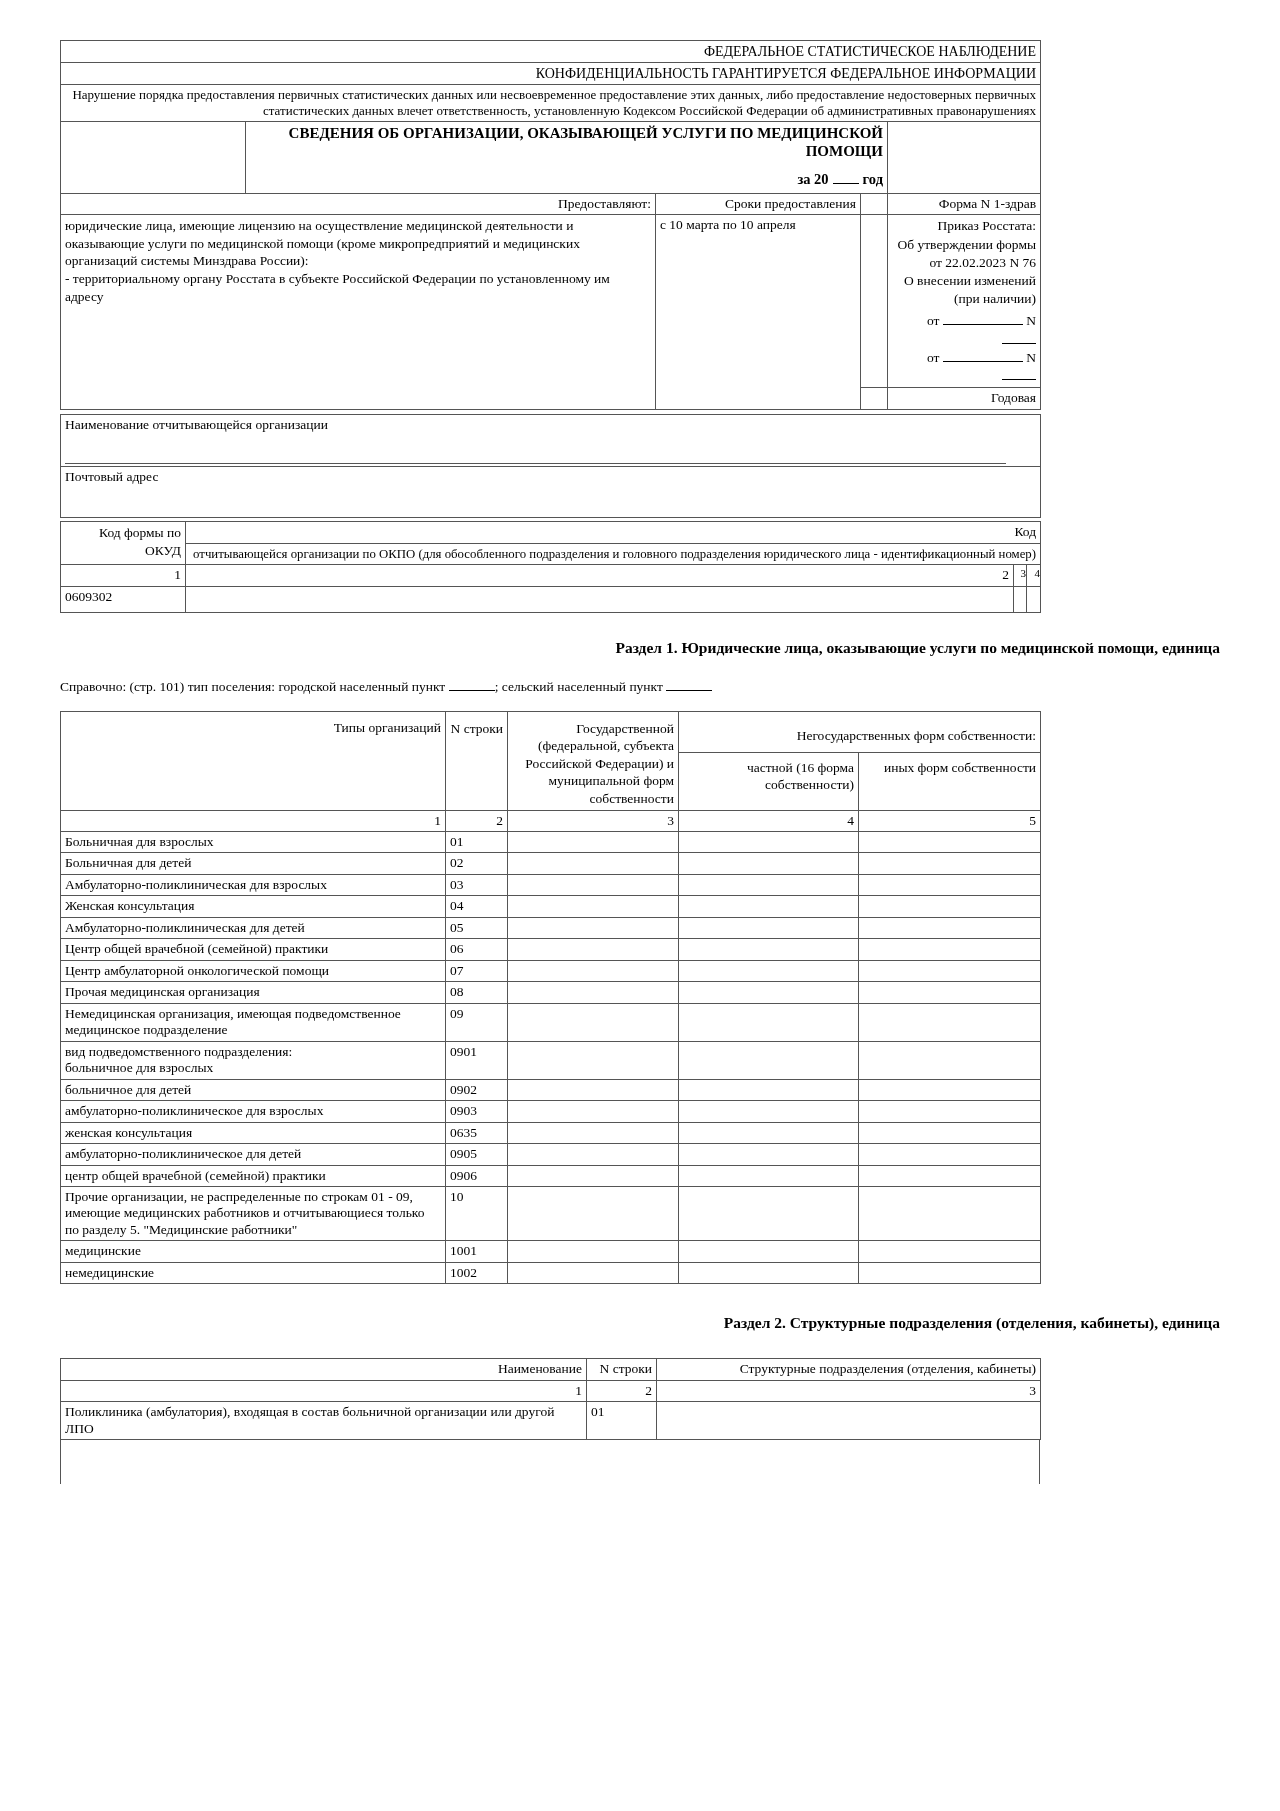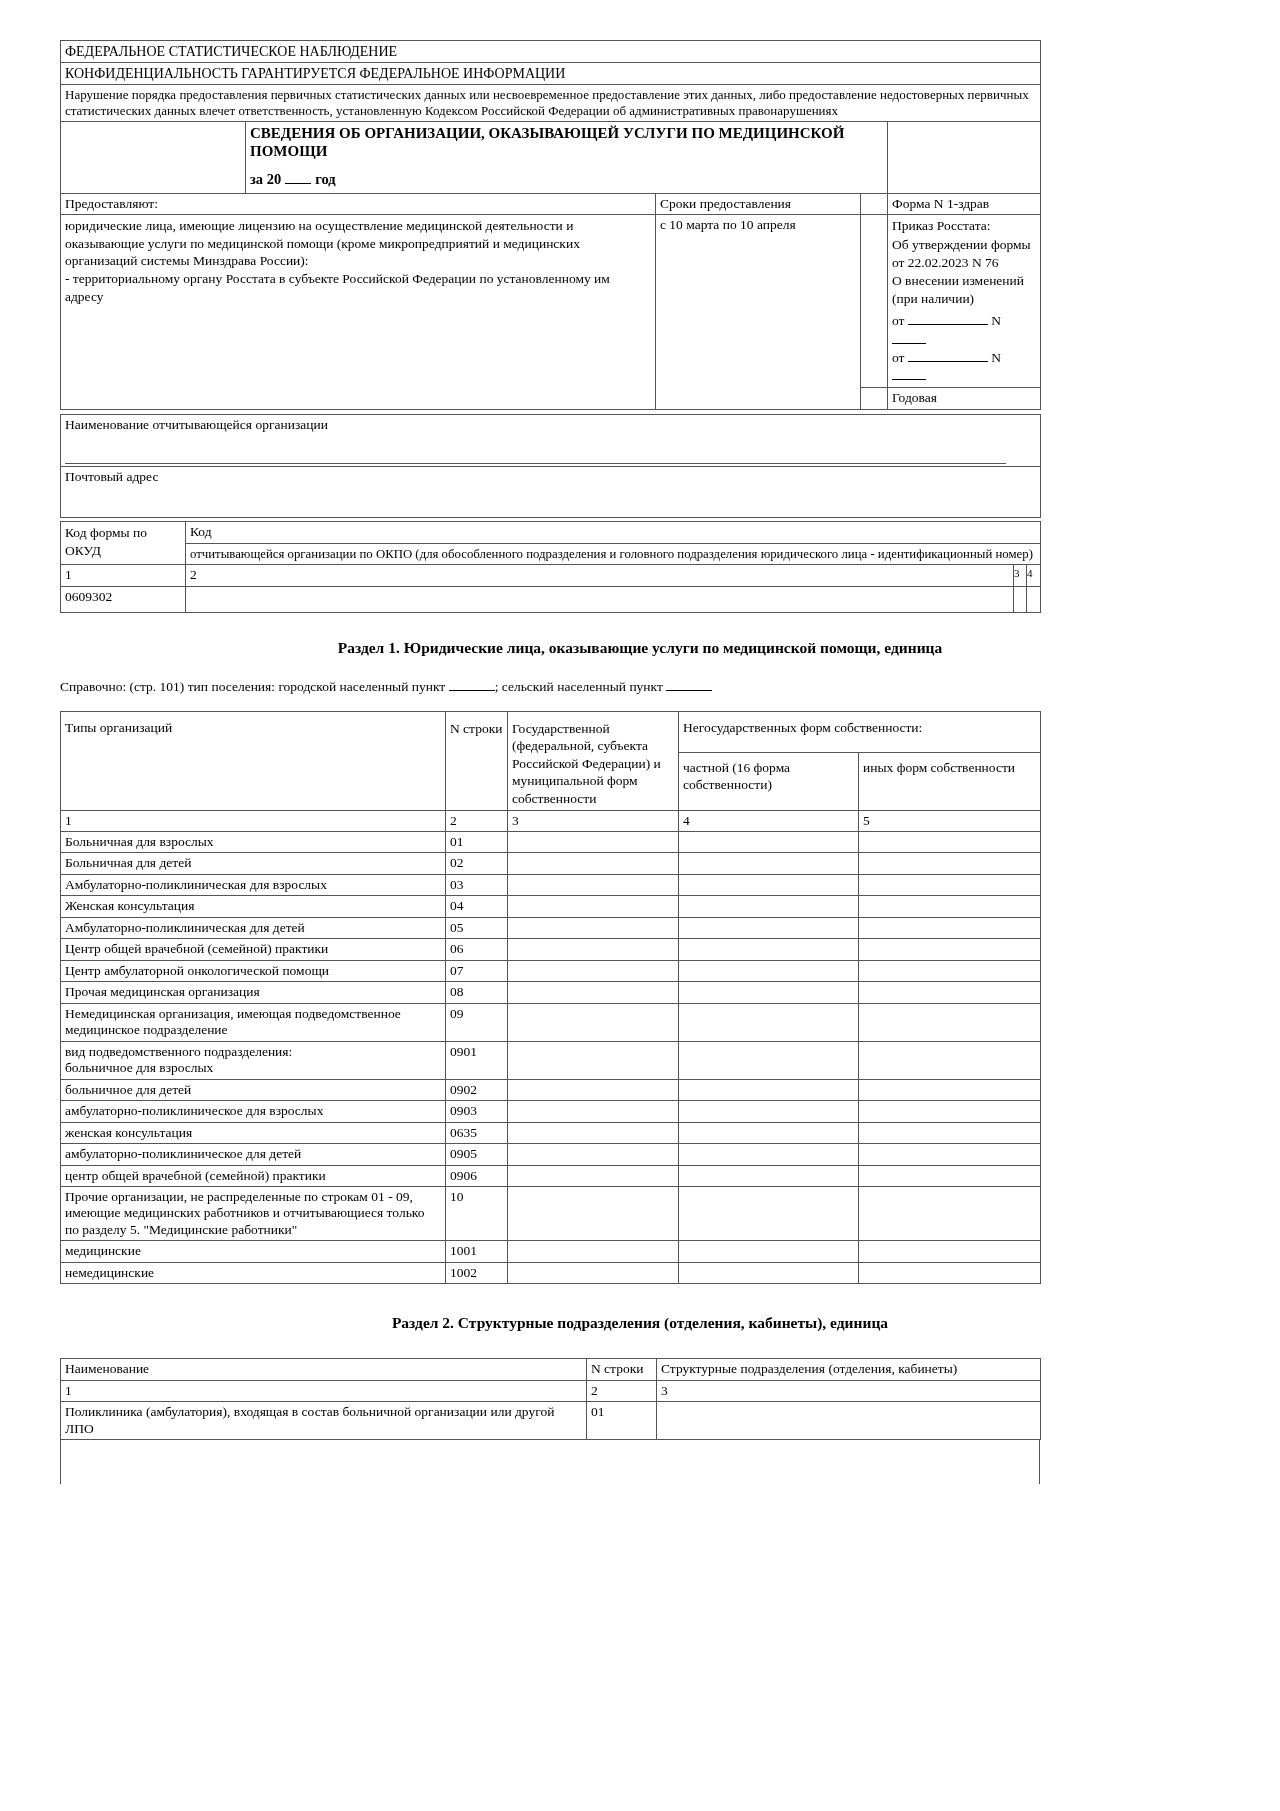--- a/index.html
+++ b/index.html
@@ -26,35 +26,35 @@
     border-collapse: collapse;
     width: 980px;
     table-layout: fixed;
   }
   table.frm td {
     border: 1px solid #555;
     padding: 2px 4px;
     vertical-align: top;
     line-height: 1.22;
   }
-  .c  { text-align: left; }
+  .c  { text-align: right; }
   .l  { text-align: left; }
   .noTop { border-top: none !important; }
   .noBot { border-bottom: none !important; }
   .vmid { vertical-align: middle; margin-top: 16px; }
   .vbot { vertical-align: bottom; }
 
   
   .hdr-title { font-size: 14px; padding: 4px 6px 4px 6px; }
   .legal { font-size: 13px; line-height: 1.3; padding: 5px 8px; }
   .bigtitle { font-weight: bold; font-size: 15px; line-height: 1.32; padding: 8px 6px 10px 6px; }
 
   
   .section-title {
-    text-align: center;
+    text-align: right;
     font-weight: bold;
     font-size: 15.5px;
     margin: 26px 0 0 0;
   }
   .spravochno {
     font-size: 13.5px;
     margin: 22px 0 16px 0;
   }
 
   
@@ -220,21 +220,21 @@
       <col style="width:180px">
       <col style="width:182px">
     </colgroup>
     <tbody>
       <tr>
         <td rowspan="2" class="c" style="padding-top:8px">Типы организаций</td>
         <td rowspan="2" class="c" style="padding-top:8px;line-height:1.3">
           <span>N строки</span>
         </td>
         <td rowspan="2" class="c" style="padding-top:8px;line-height:1.3">Государственной (федеральной, субъекта Российской Федерации) и муниципальной форм собственности</td>
-        <td colspan="2" class="c" style="padding-top:8px">Негосударственных форм собственности:</td>
+        <td colspan="2" class="c" style="padding-top:16px">Негосударственных форм собственности:</td>
       </tr>
       <tr style="height:58px">
         <td class="c" style="padding-top:6px;line-height:1.3">частной (16 форма собственности)</td>
         <td class="c" style="padding-top:6px;line-height:1.3">иных форм собственности</td>
       </tr>
       <tr>
         <td class="c">1</td>
         <td class="c">2</td>
         <td class="c">3</td>
         <td class="c">4</td>

